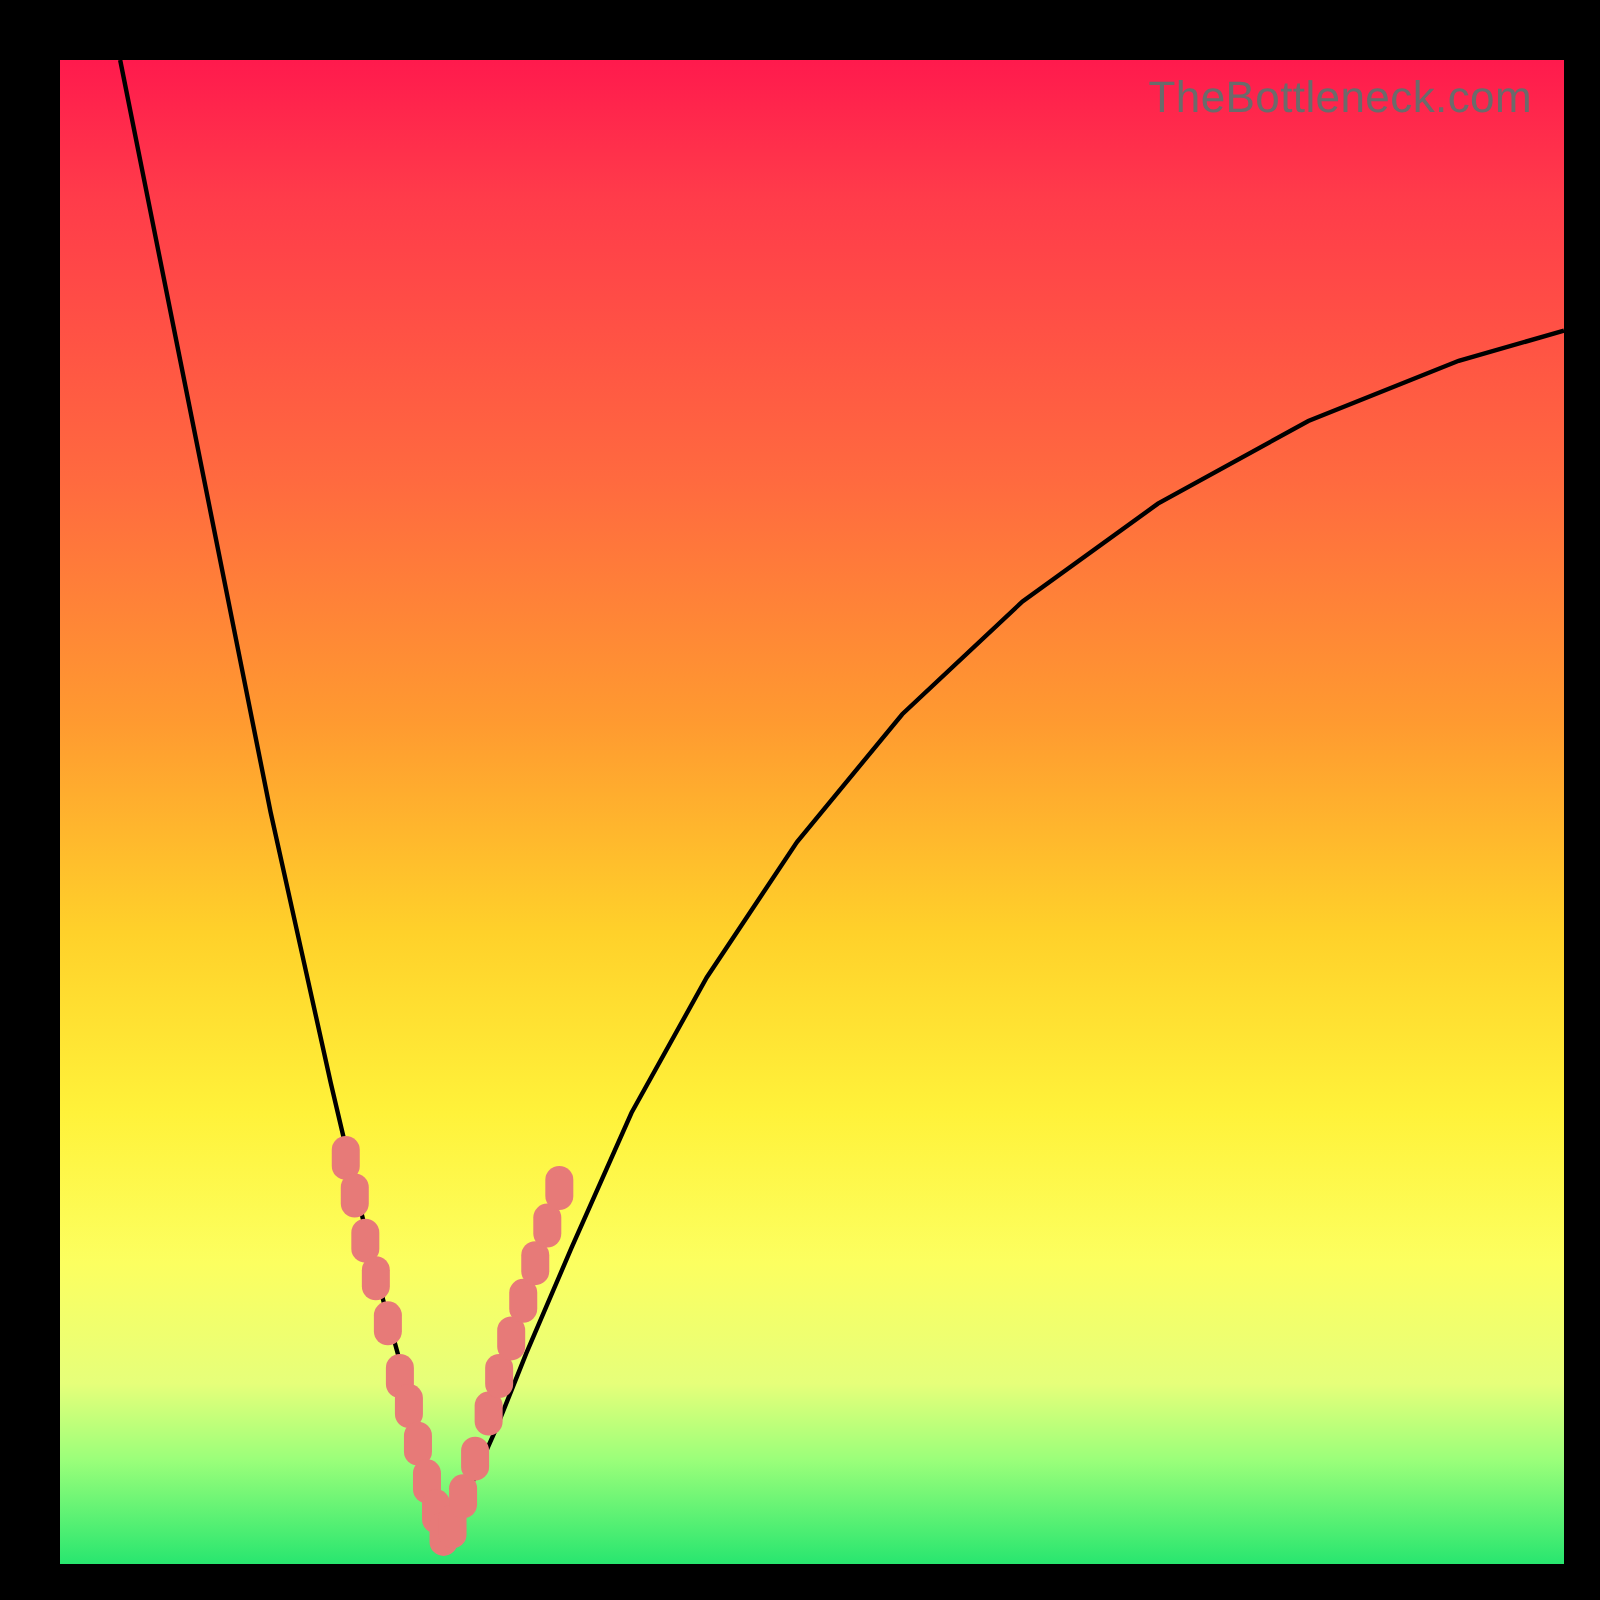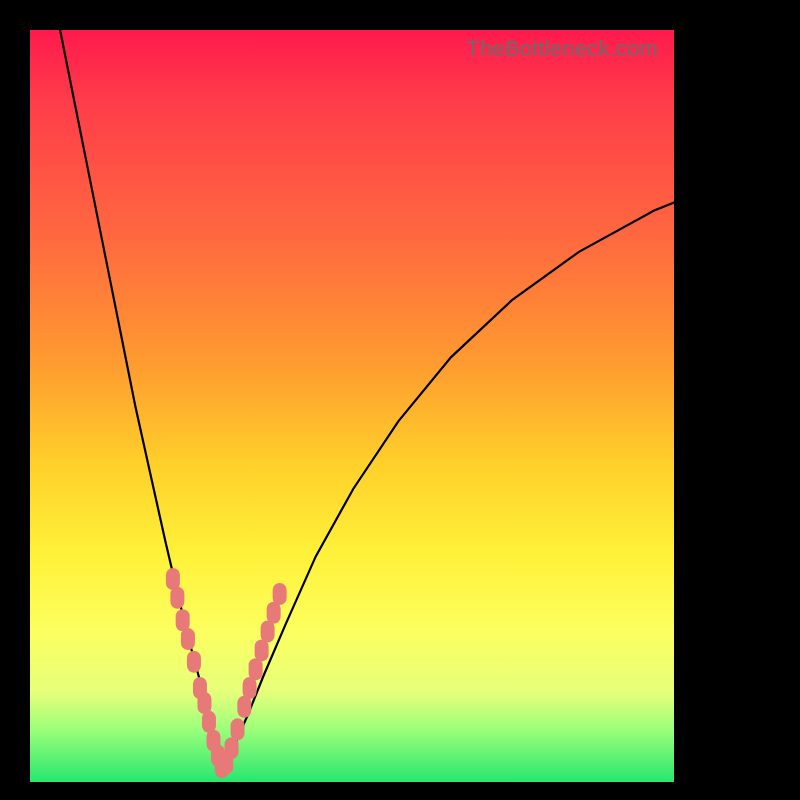--- a/index.html
+++ b/index.html
@@ -13,21 +13,21 @@
   }
   .frame {
     position: absolute;
     inset: 0;
     background: #000;
   }
   .plot {
     position: absolute;
     left: 30px;
     top: 30px;
-    width: 644px;
+    width: 752px;
     height: 752px;
     
     background: linear-gradient(
       to bottom,
       #ff1a4d 0%,
       #ff3b4a 9%,
       #ff6a3f 28%,
       #ff9a30 44%,
       #ffd12a 58%,
       #fff23a 70%,

